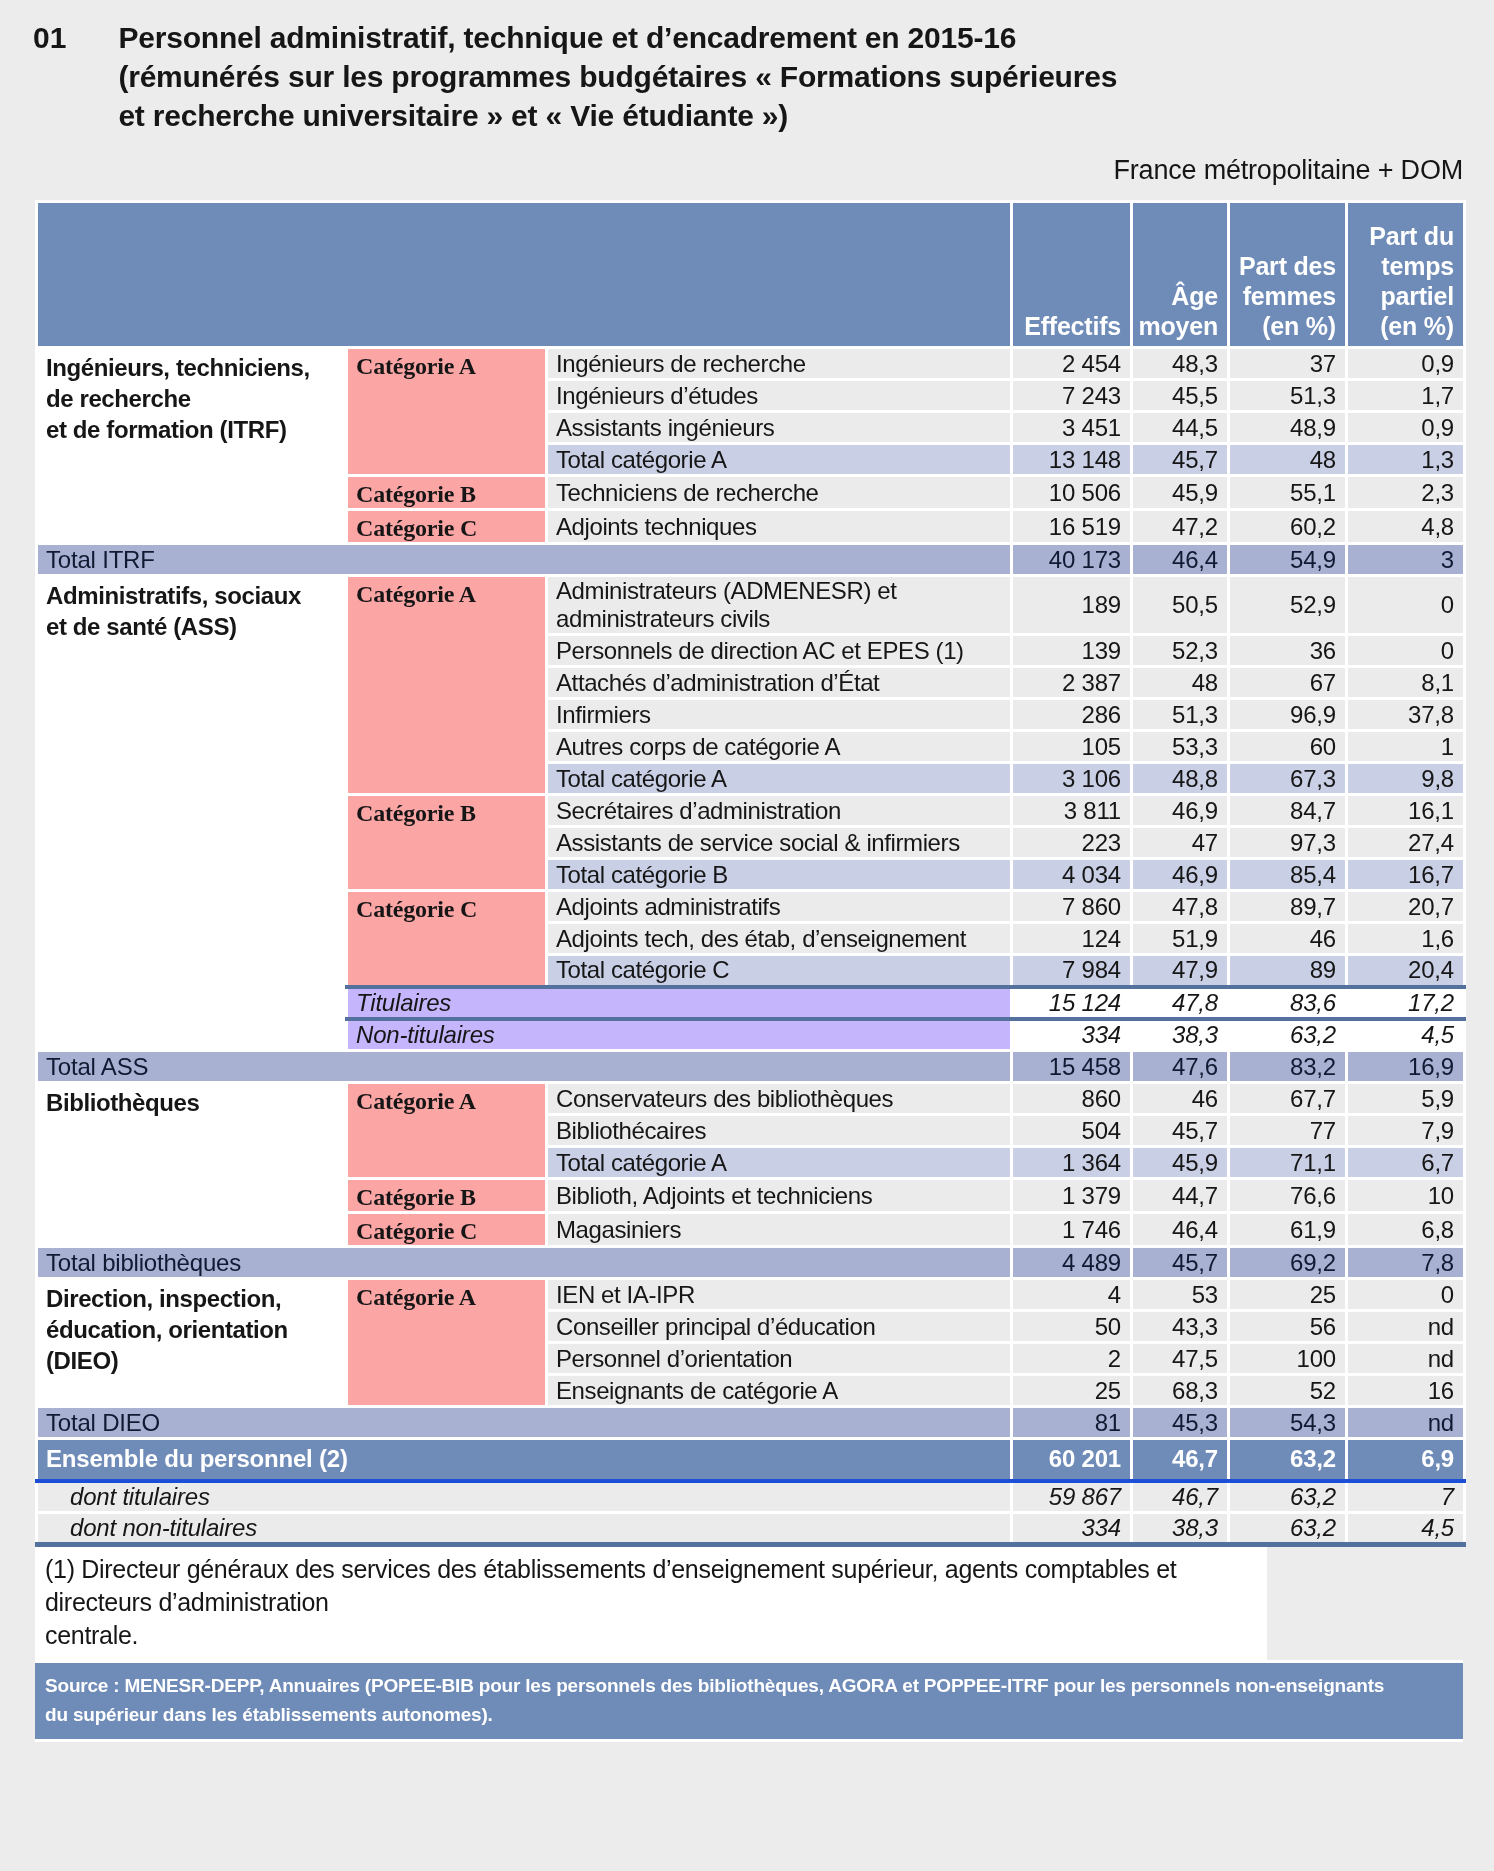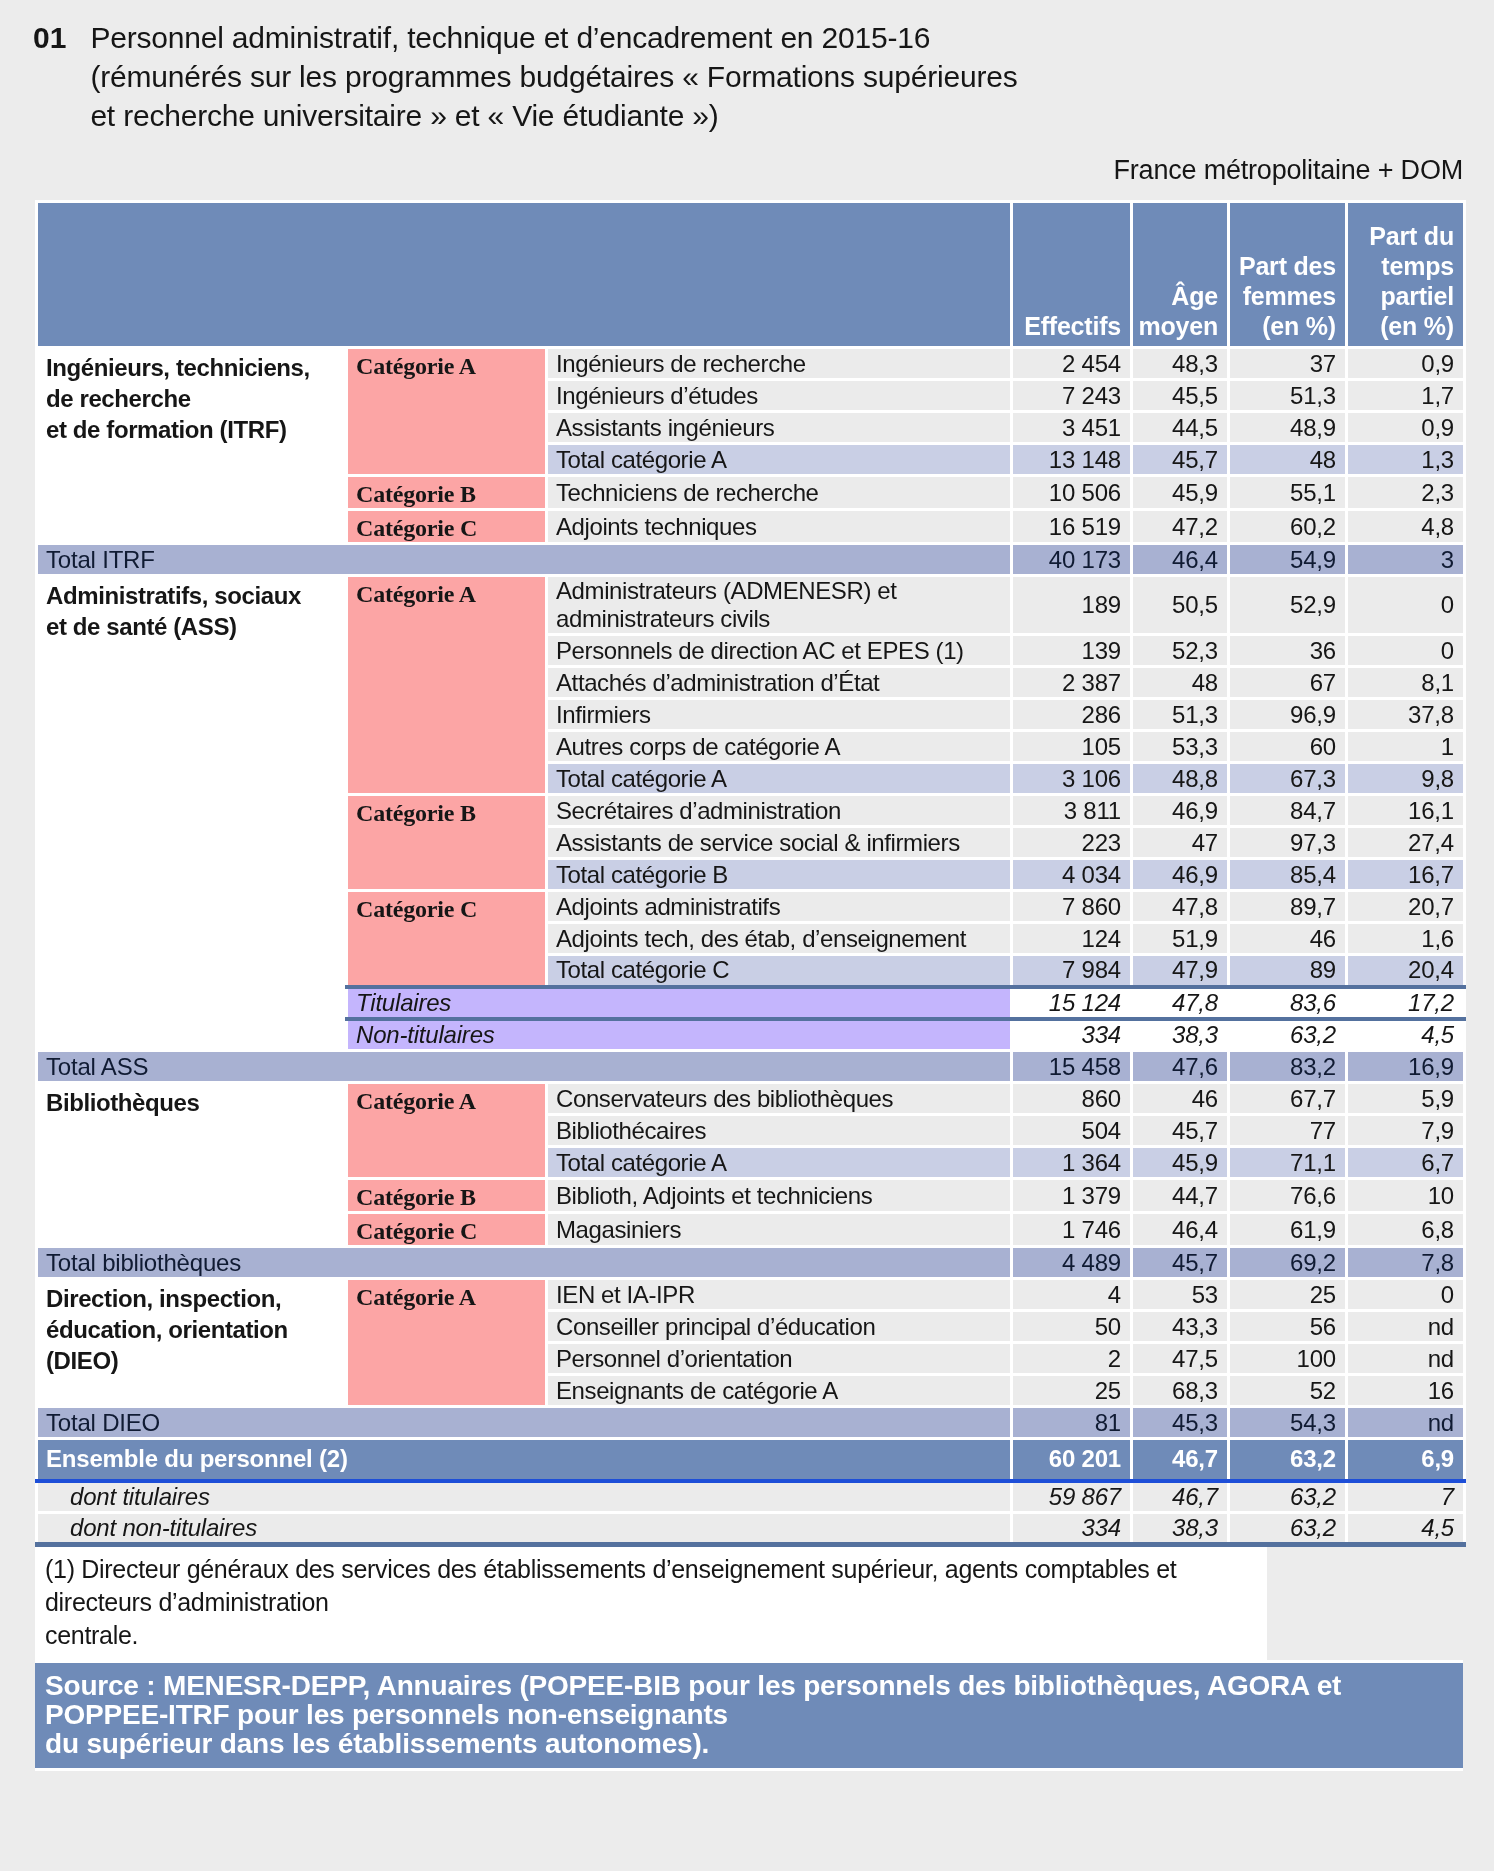--- a/index.html
+++ b/index.html
@@ -6,21 +6,21 @@
   html,body { margin:0; padding:0; }
   body {
     width:1494px; height:1871px;
     background:#ececec;
     font-family:"Liberation Sans", sans-serif;
     color:#161616;
     overflow:hidden;
   }
   .titleblock { display:flex; padding:18px 35px 0 33px; gap:24px; }
   .title-num { font-size:30px; font-weight:bold; line-height:39px; }
-  .title-text { font-size:30px; font-weight:normal; line-height:39px; white-space:pre-line; letter-spacing:-0.2px; }
+  .title-text { font-size:30px; font-weight:bold; line-height:39px; white-space:pre-line; letter-spacing:-0.2px;margin-left:28px; }
   .region-note { text-align:right; font-size:27px; margin:20px 31px 0 0; letter-spacing:-0.2px; }
 
   table.stats {
     border-collapse:collapse; table-layout:fixed;
     width:1428px; margin:14px 31px 0 35px;
     font-size:24px; letter-spacing:-0.2px;
   }
   .stats th, .stats td { border:3px solid #ffffff; overflow:hidden; }
 
   .stats th {
@@ -57,21 +57,21 @@
 
   .notes {
     width:1232px; margin:0 31px 0 35px;
     background:#ffffff; padding:6px 12px 8px 10px;
     font-size:25px; line-height:33px; letter-spacing:-0.3px;
   }
   .notes p { margin:0; white-space:pre-line; }
   .source {
     width:1428px; margin:0 31px 0 35px;
     background:#6f8bb8; color:#ffffff; font-weight:bold;
-    padding:8px 12px 10px 10px; font-size:28px; line-height:29px;
+    padding:8px 12px 10px 10px; font-size:19px; line-height:29px;
     border-top:3px solid #ffffff; border-bottom:3px solid #ffffff;
     white-space:pre-line; letter-spacing:-0.2px;
   }
 </style>
 </head>
 <body>
 
 <div class="titleblock">
   <div class="title-num">01</div>
   <div class="title-text">Personnel administratif, technique et d’encadrement en 2015-16

